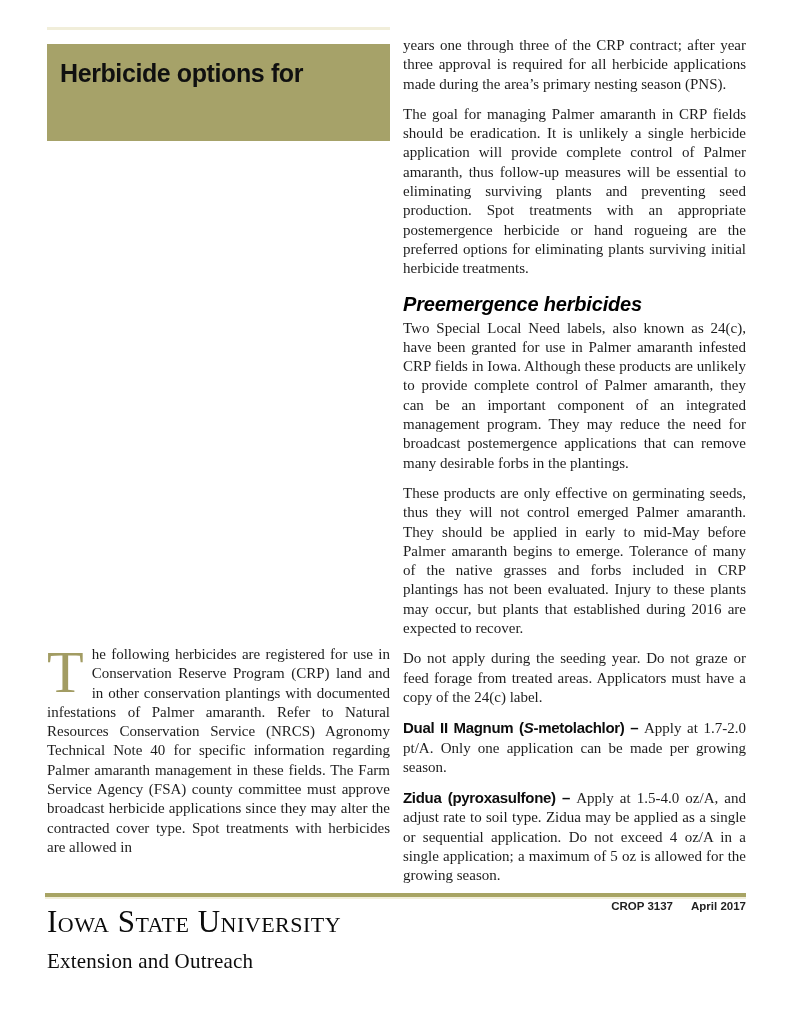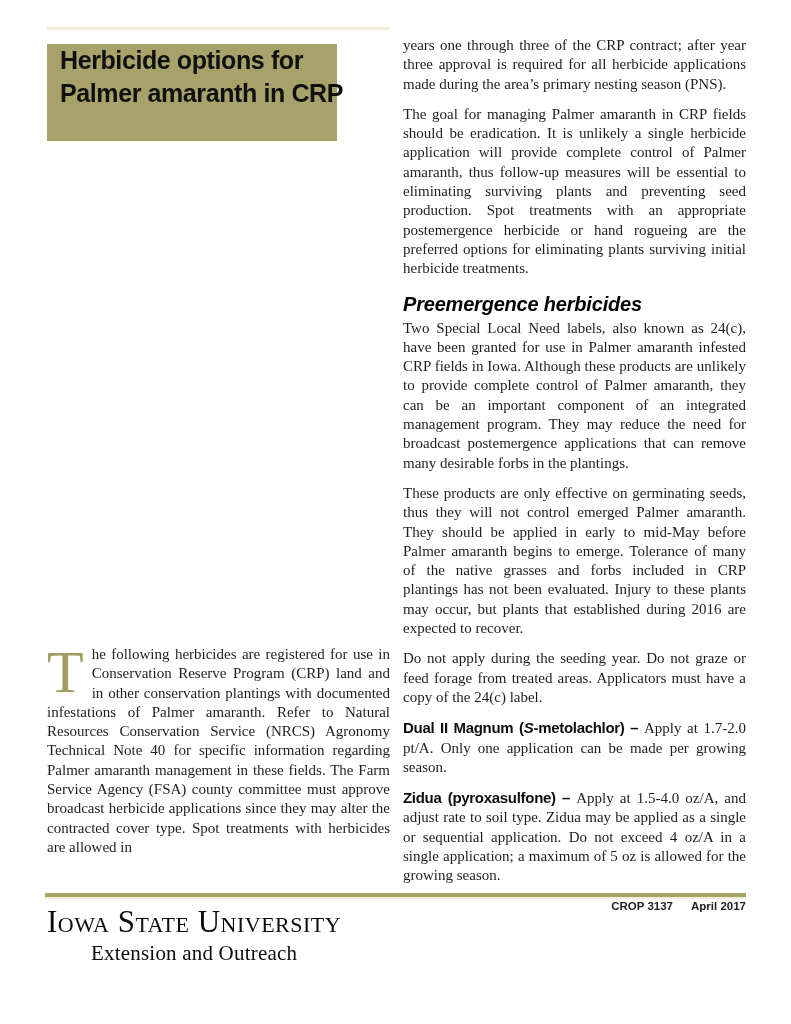--- a/index.html
+++ b/index.html
@@ -15,24 +15,24 @@
   
   .top-accent {
     position: absolute; left: 47px; top: 27px;
     width: 343px; height: 3px;
     background: #f1eeda;
   }
 
   
   .title-box {
     position: absolute; left: 47px; top: 44px;
-    width: 290px; height: 97px;
+    width: 343px; height: 97px;
     background: #a6a269;
     box-sizing: border-box;
-    padding: 0 0 0 13px;
+    padding: 13px 0 0 13px;
   }
   .title-line {
     font-family: "Liberation Sans", sans-serif;
     font-weight: bold;
     font-size: 25px;
     line-height: 33px;
     letter-spacing: -0.4px;
     color: #101010;
     white-space: nowrap;
   }
@@ -110,33 +110,31 @@
     font-size: 31px;
     line-height: 33px;
     letter-spacing: 0.5px;
     white-space: nowrap;
   }
   .wm-sub {
     font-family: "Liberation Serif", serif;
     font-size: 21px;
     line-height: 23px;
     letter-spacing: 0.2px;
-    margin-top: 4px;
+    margin-top: 12px;
     white-space: nowrap;
-    text-align: center;
   }
 </style>
 </head>
 <body>
 
 <div class="top-accent"></div>
 
 <div class="title-box">
   <div class="title-line">Herbicide options for</div>
-  <div class="title-line">Palmer amaranth in CRP</div>
 </div>
 
 <div class="left-col">
   <p class="body"><span class="dropcap">T</span><span>he following herbicides are registered for use in Conservation Reserve Program (CRP) land and in other conservation plantings with documented infestations of Palmer amaranth. Refer to Natural Resources Conservation Service (NRCS) Agronomy Technical Note 40 for specific information regarding Palmer amaranth management in these fields. The Farm Service Agency (FSA) county committee must approve broadcast herbicide applications since they may alter the contracted cover type. Spot treatments with herbicides are allowed in</span></p>
 </div>
 
 <div class="right-col">
   <p class="body">years one through three of the CRP contract; after year three approval is required for all herbicide applications made during the area’s primary nesting season (PNS).</p>
   <p class="body">The goal for managing Palmer amaranth in CRP fields should be eradication. It is unlikely a single herbicide application will provide complete control of Palmer amaranth, thus follow-up measures will be essential to eliminating surviving plants and preventing seed production. Spot treatments with an appropriate postemergence herbicide or hand rogueing are the preferred options for eliminating plants surviving initial herbicide treatments.</p>
 

